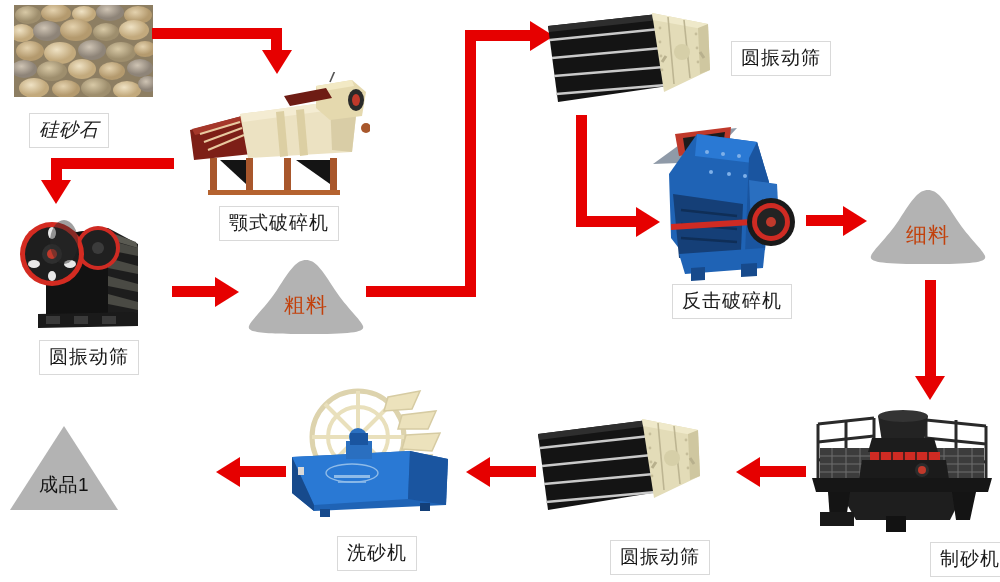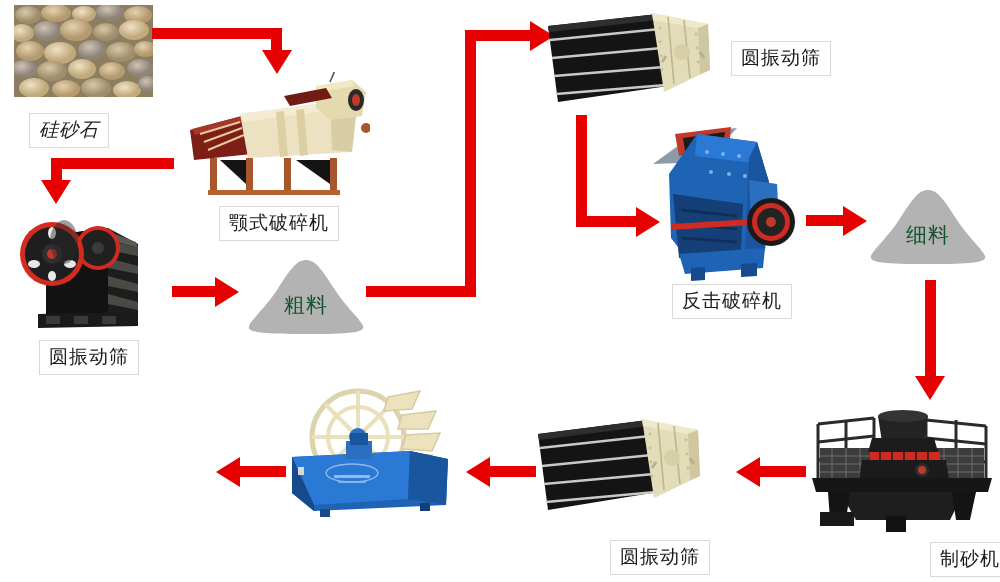--- a/index.html
+++ b/index.html
@@ -30,21 +30,21 @@
   .head{position:absolute;width:0;height:0;}
   .head.right{border-top:15px solid transparent;border-bottom:15px solid transparent;border-left:24px solid #e60000;}
   .head.left {border-top:15px solid transparent;border-bottom:15px solid transparent;border-right:24px solid #e60000;}
   .head.down {border-left:15px solid transparent;border-right:15px solid transparent;border-top:24px solid #e60000;}
 
   
   .pile{position:absolute;}
   .pile svg{display:block;width:100%;height:100%;}
   .pile .ptxt{
     position:absolute;left:0;right:0;bottom:22%;
-    text-align:center;font-size:21px;color:#14532d;letter-spacing:1px;
+    text-align:center;font-size:21px;color:#c2410c;letter-spacing:1px;
   }
   
   .tri{position:absolute;}
   .tri svg{display:block;width:100%;height:100%;}
   .tri .ptxt{
     position:absolute;left:0;right:0;bottom:16%;
     text-align:center;font-size:19px;color:#111;letter-spacing:.5px;
   }
 
   
@@ -491,21 +491,28 @@
         <rect x="54" y="90" width="36" height="3" fill="#8fbbe8"></rect>
         <rect x="58" y="96" width="28" height="2" fill="#8fbbe8" opacity=".8"></rect>
 
         <rect x="18" y="82" width="6" height="8" fill="#d9d9d9"></rect>
 
         <rect x="40" y="124" width="10" height="8" fill="#174a8c"></rect>
         <rect x="140" y="118" width="10" height="8" fill="#133f78"></rect>
       </g>
     </svg>
   </div>
+  <div class="chip" style="left:337px;top:536px;">洗砂机</div>
 
   <div>
     <div class="bar" style="left:240px;top:466px;width:46px;height:11px;"></div>
     <div class="head left" style="left:216px;top:457px;"></div>
   </div>
 
+  <div class="tri" style="left:8px;top:424px;width:112px;height:88px;">
+    <svg viewBox="0 0 112 88">
+        <path d="M56 2 L110 86 L2 86 Z" fill="#b3b3b3"></path>
+      </svg>
+    <div class="ptxt">成品1</div>
+  </div>
 
 
 </div>
 
 </body></html>

